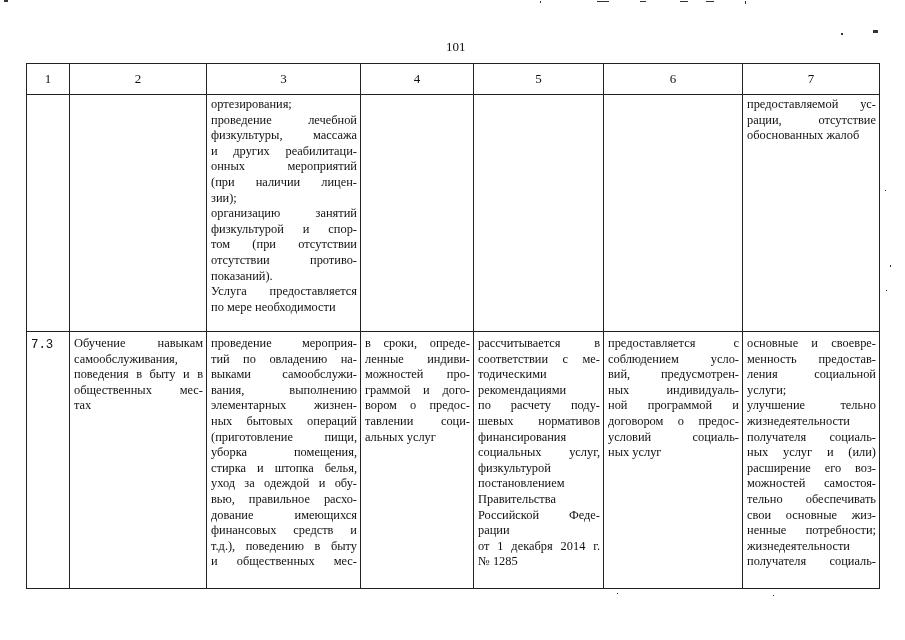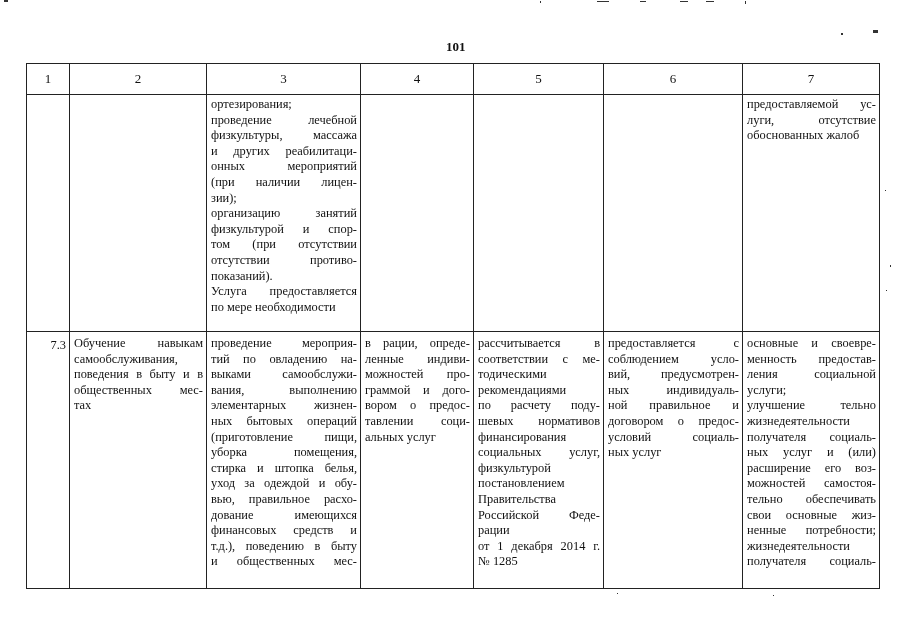--- a/index.html
+++ b/index.html
@@ -14,21 +14,20 @@
       overflow: hidden;
       font-family: "Liberation Serif", "DejaVu Serif", serif;
       color: #111111;
     }
     .page-number {
       position: absolute;
       left: 446px;
       top: 39px;
       font-size: 13px;
       line-height: 15px;
-      font-weight: bold;
     }
     .scan-specks {
       position: absolute;
       left: 0; top: 0;
       width: 905px; height: 640px;
       pointer-events: none;
     }
     table.doc-table {
       position: absolute;
       left: 26px;
@@ -48,22 +47,23 @@
     table.doc-table tr.header-row td {
       text-align: center;
       vertical-align: middle;
       height: 30px;
       padding: 0;
       font-size: 13px;
     }
     tr.row-cont td { height: 234px; padding-top: 2px; }
     tr.row-73 td { height: 250px; padding-top: 4px; }
     td.num-cell {
-      text-align: right;
+      text-align: left;
       padding-top: 6px !important;
+      font-family: Liberation Mono, monospace;
     }
     .line {
       display: block;
       text-align: justify;
       text-align-last: justify;
       white-space: nowrap;
     }
     .line.last {
       text-align-last: left;
     }
@@ -110,21 +110,21 @@
           <span class="line">отсутствии противо-</span>
           <span class="line last">показаний).</span>
           <span class="line">Услуга предоставляется</span>
           <span class="line last">по мере необходимости</span>
         </td>
     <td></td>
     <td></td>
     <td></td>
     <td>
           <span class="line">предоставляемой ус-</span>
-          <span class="line">луги, отсутствие</span>
+          <span class="line">рации, отсутствие</span>
           <span class="line last">обоснованных жалоб</span>
         </td>
   </tr>
   <tr class="row-73">
     <td class="num-cell">7.3</td>
     <td>
           <span class="line">Обучение навыкам</span>
           <span class="line last">самообслуживания,</span>
           <span class="line">поведения в быту и в</span>
           <span class="line">общественных мес-</span>
@@ -141,21 +141,21 @@
           <span class="line">уборка помещения,</span>
           <span class="line">стирка и штопка белья,</span>
           <span class="line">уход за одеждой и обу-</span>
           <span class="line">вью, правильное расхо-</span>
           <span class="line">дование имеющихся</span>
           <span class="line">финансовых средств и</span>
           <span class="line">т.д.), поведению в быту</span>
           <span class="line">и общественных мес-</span>
         </td>
     <td>
-          <span class="line">в рации, опреде-</span>
+          <span class="line">в сроки, опреде-</span>
           <span class="line">ленные индиви-</span>
           <span class="line">можностей про-</span>
           <span class="line">граммой и дого-</span>
           <span class="line">вором о предос-</span>
           <span class="line">тавлении соци-</span>
           <span class="line last">альных услуг</span>
         </td>
     <td>
           <span class="line">рассчитывается в</span>
           <span class="line">соответствии с ме-</span>
@@ -171,21 +171,21 @@
           <span class="line">Российской Феде-</span>
           <span class="line last">рации</span>
           <span class="line">от 1 декабря 2014 г.</span>
           <span class="line last">№ 1285</span>
         </td>
     <td>
           <span class="line">предоставляется с</span>
           <span class="line">соблюдением усло-</span>
           <span class="line">вий, предусмотрен-</span>
           <span class="line">ных индивидуаль-</span>
-          <span class="line">ной правильное и</span>
+          <span class="line">ной программой и</span>
           <span class="line">договором о предос-</span>
           <span class="line">условий социаль-</span>
           <span class="line last">ных услуг</span>
         </td>
     <td>
           <span class="line">основные и своевре-</span>
           <span class="line">менность предостав-</span>
           <span class="line">ления социальной</span>
           <span class="line last">услуги;</span>
           <span class="line">улучшение тельно</span>

